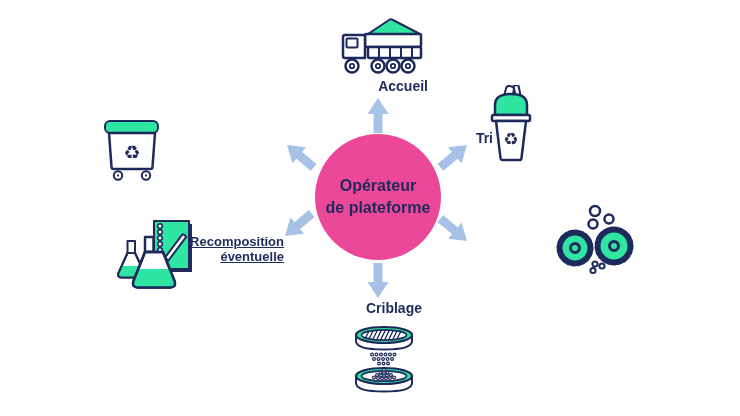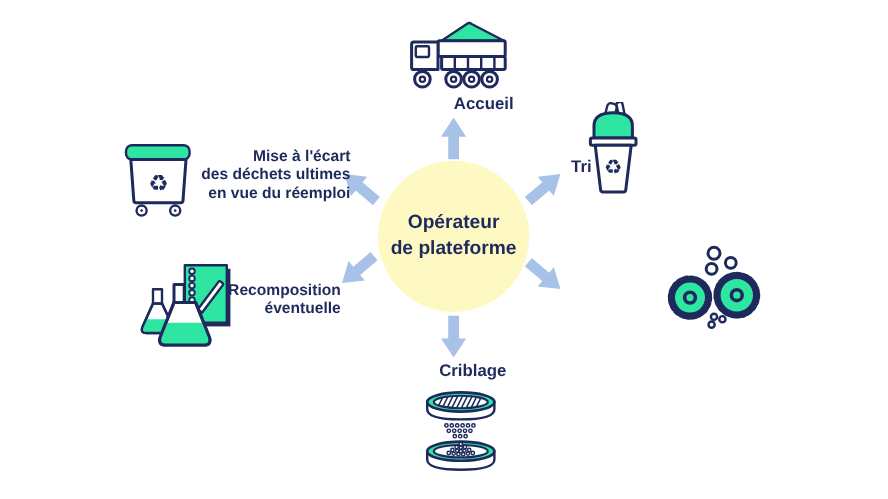--- a/index.html
+++ b/index.html
@@ -8,21 +8,21 @@
     font-family:"Liberation Sans",sans-serif;color:#1f2a5c;
   }
   .abs{position:absolute;}
   .label{
     color:#1f2a5c;font-weight:600;white-space:pre-line;line-height:1.18;
   }
   .lbl-14{font-size:14px;}
   .lbl-13{font-size:13px;}
   .center-circle{
     position:absolute;left:315px;top:134px;width:126px;height:126px;border-radius:50%;
-    background:#fef9c3;display:flex;align-items:center;justify-content:center;text-align:center;
+    background:#ec4899;display:flex;align-items:center;justify-content:center;text-align:center;
   }
   .center-circle .label{font-size:16px;line-height:1.35;}
   .arrow{position:absolute;width:36px;height:26px;}
   .ta-c{text-align:right;}
   .ta-r{text-align:right;}
   .ta-l{text-align:left;}
 </style>
 </head>
 <body>
 
@@ -181,23 +181,20 @@
     <svg width="58" height="64" viewBox="0 0 58 64" stroke-linejoin="round" stroke-linecap="round">
       <rect x="2" y="3" width="53" height="12" rx="5" fill="#2ee6a2" stroke="#1f2a5c" stroke-width="2"></rect>
       <path d="M6,15 L52,15 L49.5,49 Q49.4,51 47.5,51 L10.5,51 Q8.6,51 8.5,49 Z" fill="#fff" stroke="#1f2a5c" stroke-width="2.5"></path>
       <text x="29" y="41" font-size="19" fill="#1f2a5c" text-anchor="middle" font-family="DejaVu Sans">♻</text>
       <circle cx="15" cy="57.5" r="4.2" fill="#fff" stroke="#1f2a5c" stroke-width="2"></circle>
       <circle cx="15" cy="57.5" r="1.1" fill="#1f2a5c"></circle>
       <circle cx="43" cy="57.5" r="4.2" fill="#fff" stroke="#1f2a5c" stroke-width="2"></circle>
       <circle cx="43" cy="57.5" r="1.1" fill="#1f2a5c"></circle>
     </svg>
   </div>
-  <div class="abs label lbl-13 ta-c" style="left:156px;top:122px;width:136px;">Mise à l'écart
-des déchets ultimes
-en vue du réemploi</div>
 
   <div class="abs" style="left:114px;top:216px;">
     <svg width="80" height="76" viewBox="0 0 80 76" stroke-linejoin="round" stroke-linecap="round">
 
       <g transform="translate(0,8)">
         <rect x="13.5" y="17" width="7.5" height="12" fill="#fff" stroke="#1f2a5c" stroke-width="2"></rect>
         <path d="M13.5,29 L4.5,49 Q3,53.5 8,53.5 L27,53.5 Q32,53.5 30.5,49 L21,29 Z" fill="#fff" stroke="#1f2a5c" stroke-width="2"></path>
         <path d="M8.3,42 L4.5,49 Q3,53.5 8,53.5 L27,53.5 Q32,53.5 30.5,49 L26.7,42 Z" fill="#2ee6a2"></path>
         <path d="M13.5,29 L4.5,49 Q3,53.5 8,53.5 L27,53.5 Q32,53.5 30.5,49 L21,29 Z" fill="none" stroke="#1f2a5c" stroke-width="2"></path>
       </g>
@@ -219,16 +216,16 @@
       </g>
 
       <g transform="translate(0,8)">
         <rect x="31" y="13" width="8.5" height="15" fill="#fff" stroke="#1f2a5c" stroke-width="2.5"></rect>
         <path d="M31,28 L19.5,57 Q17.5,63.5 24,63.5 L56,63.5 Q62.5,63.5 60.5,57 L49,28 Z" fill="#fff" stroke="#1f2a5c" stroke-width="2.5"></path>
         <path d="M24.3,45 L19.5,57 Q17.5,63.5 24,63.5 L56,63.5 Q62.5,63.5 60.5,57 L55.7,45 Z" fill="#2ee6a2"></path>
         <path d="M31,28 L19.5,57 Q17.5,63.5 24,63.5 L56,63.5 Q62.5,63.5 60.5,57 L49,28 Z" fill="none" stroke="#1f2a5c" stroke-width="2.5"></path>
       </g>
     </svg>
   </div>
-  <div class="abs label lbl-13 ta-c" style="left:188px;top:234px;width:96px;">Recomposition
+  <div class="abs label lbl-13 ta-c" style="left:188px;top:234px;width:96px;text-decoration:underline;">Recomposition
 éventuelle</div>
 
 </div>
 
 </body></html>

